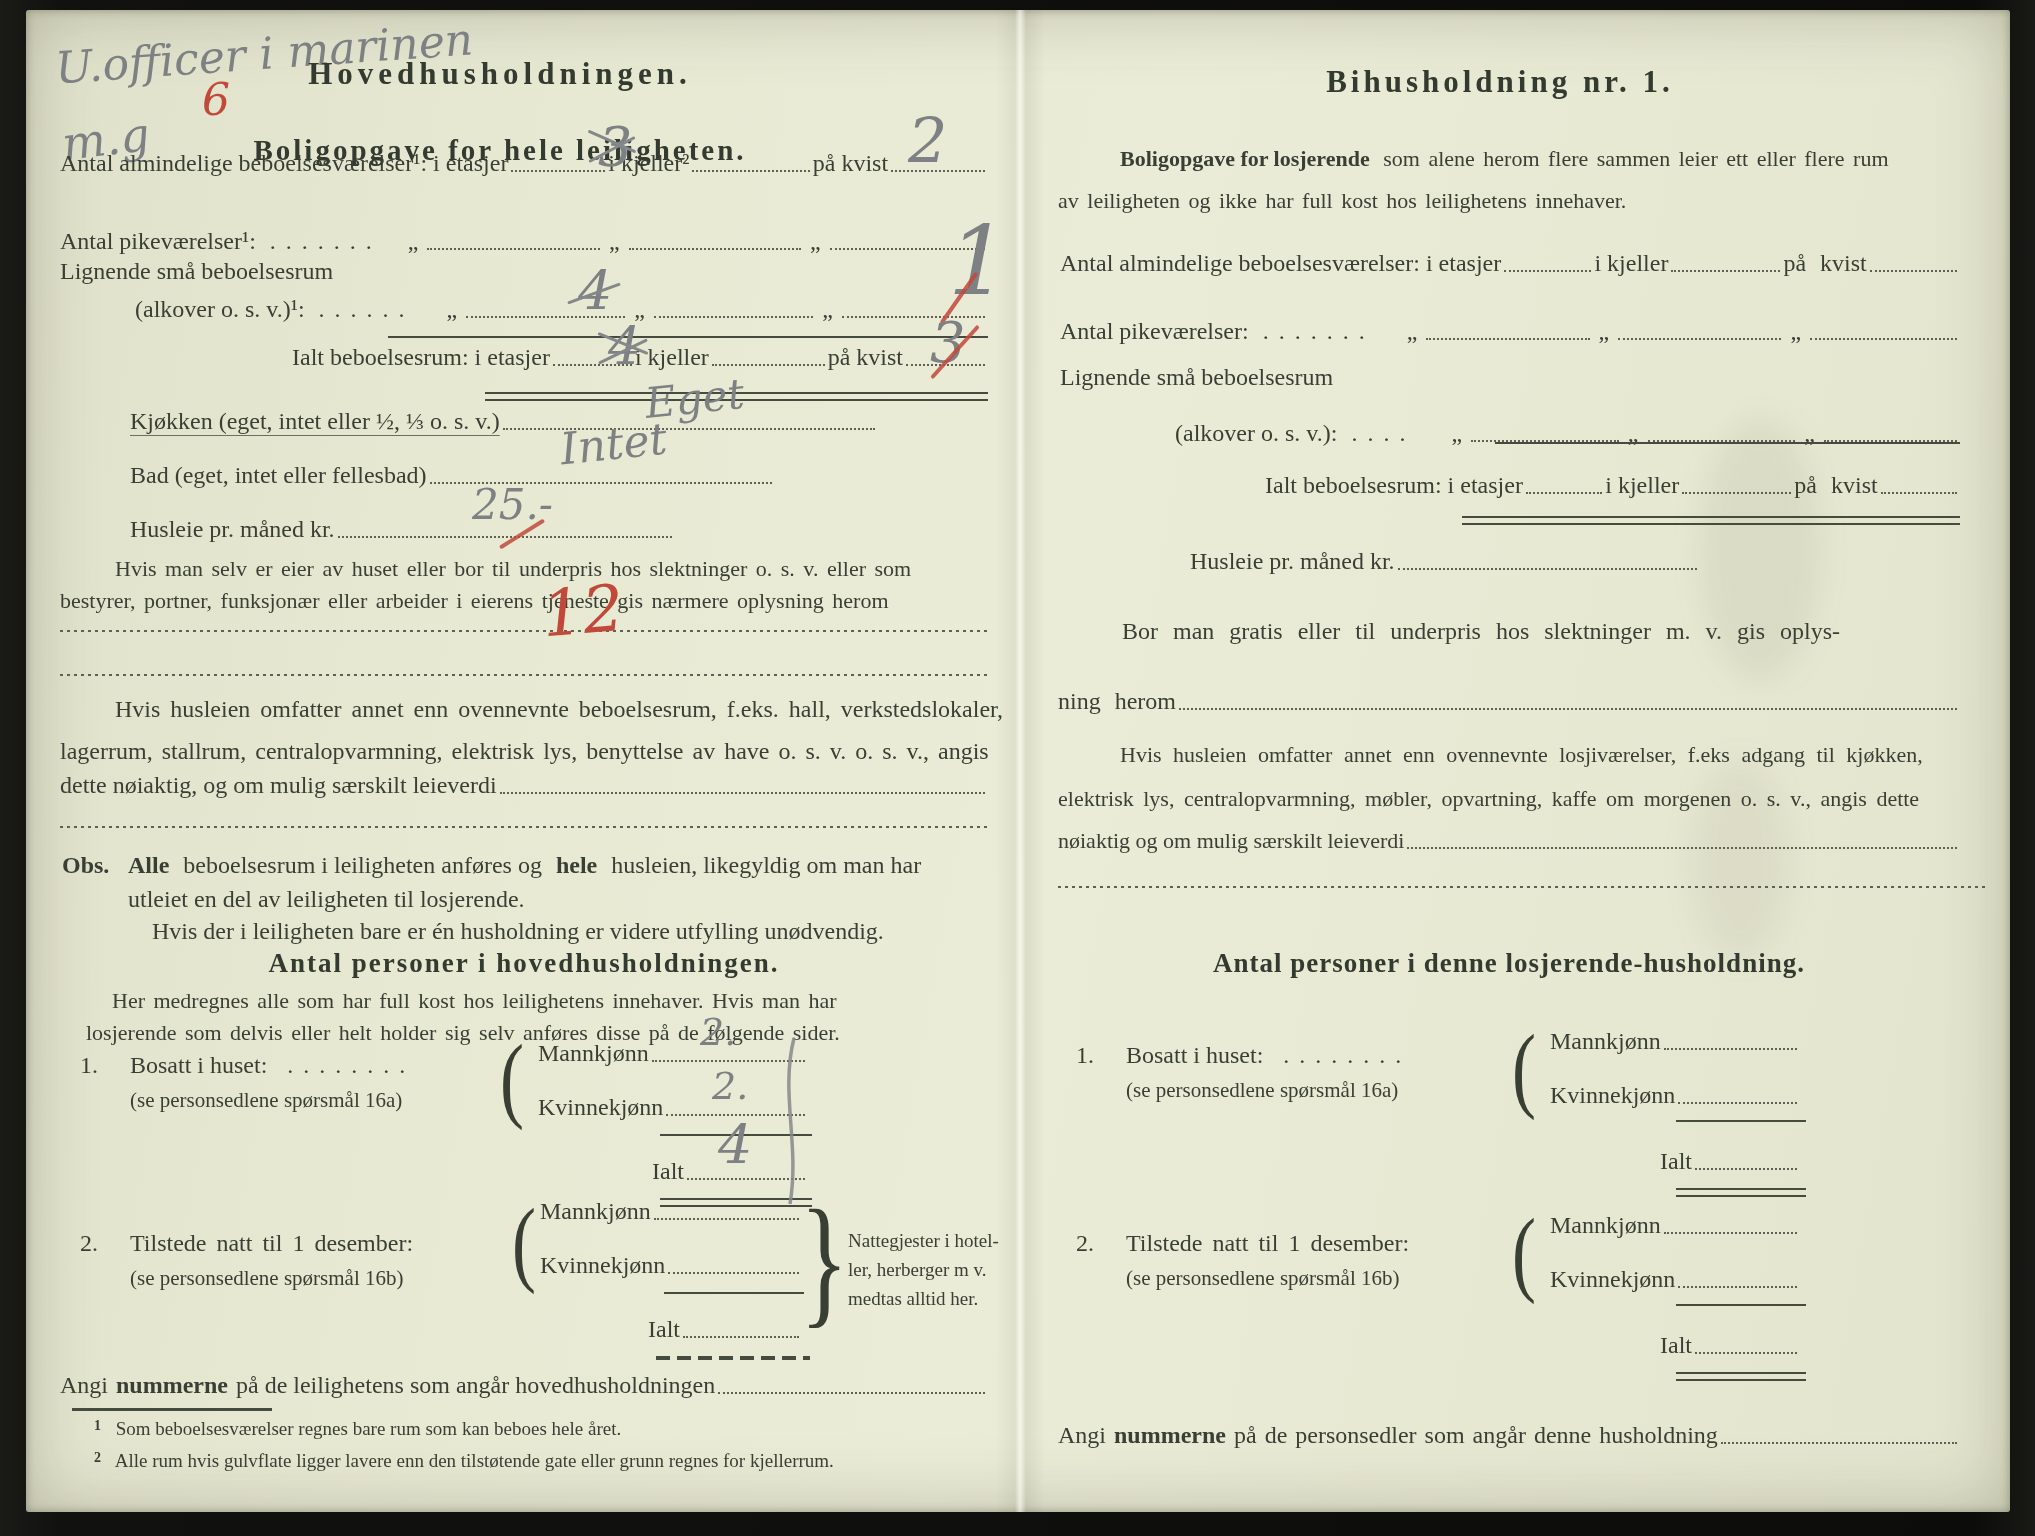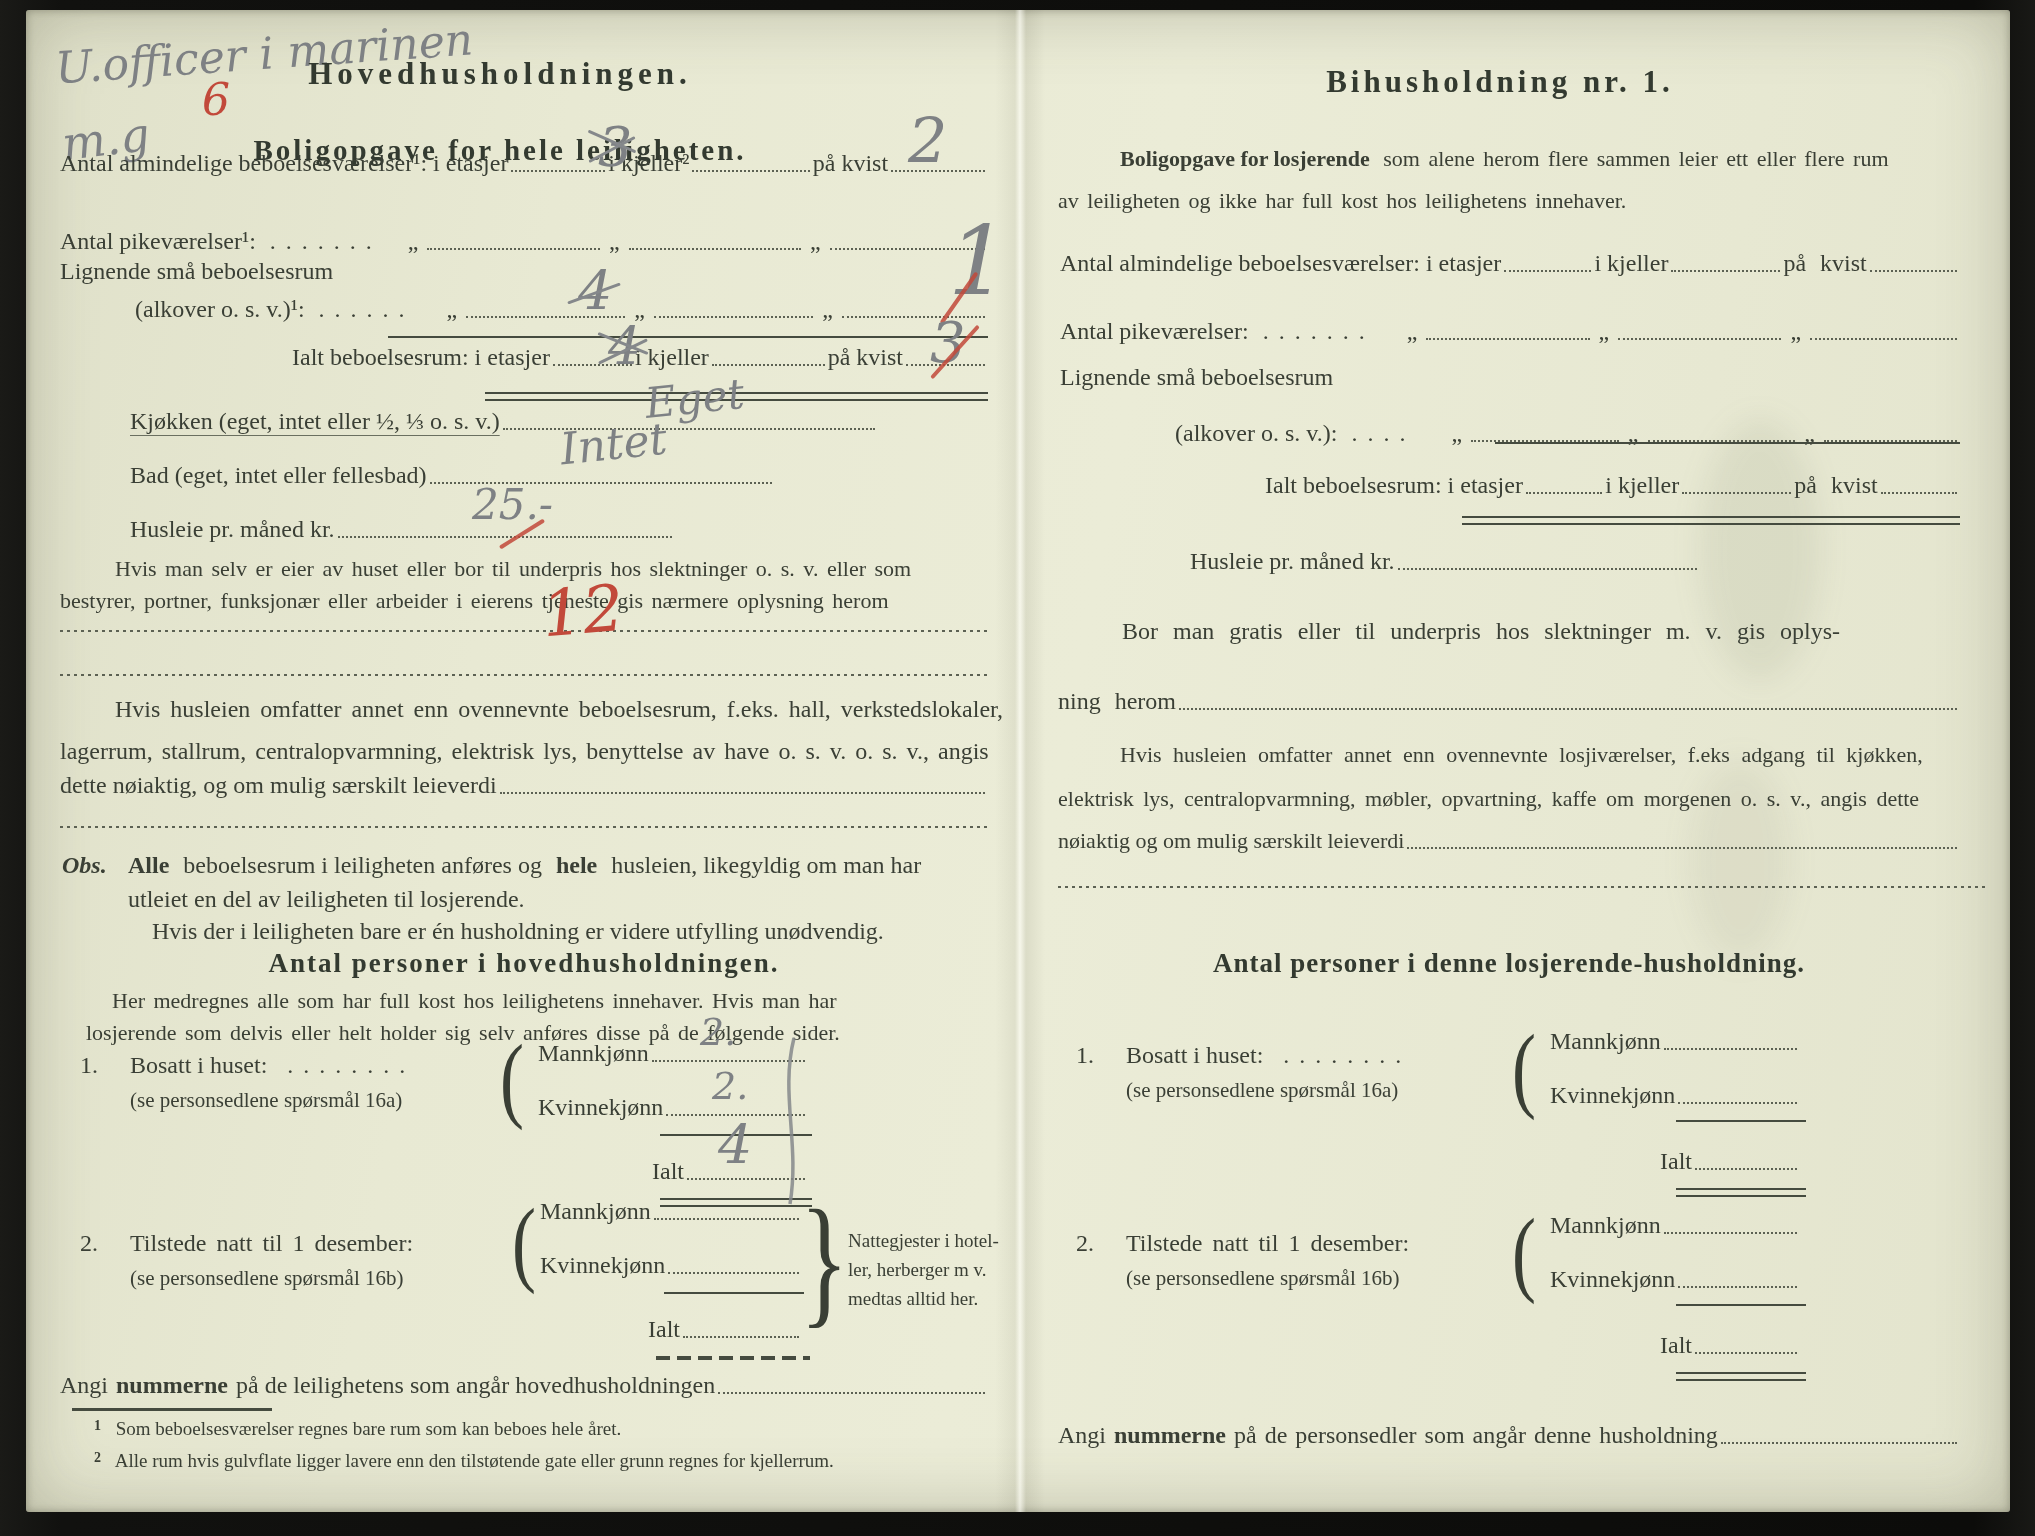--- a/index.html
+++ b/index.html
@@ -8,21 +8,21 @@
     font-family:"Liberation Serif",serif;}
   #paper{position:absolute;left:26px;top:10px;width:1984px;height:1502px;
     background:linear-gradient(100deg,#e0e1ca 0%,#e8e9d3 25%,#ebecd7 52%,#e7e8d2 78%,#e3e4cd 100%);
     box-shadow:inset 0 0 70px rgba(70,70,45,.28), inset 0 0 8px rgba(40,40,25,.35);
     border-radius:3px;}
   #fold{position:absolute;left:995px;top:10px;width:50px;height:1502px;
     background:linear-gradient(90deg,rgba(0,0,0,0) 0%,rgba(60,60,40,.07) 40%,rgba(255,255,250,.55) 50%,rgba(60,60,40,.09) 62%,rgba(0,0,0,0) 100%);}
   .smudge{position:absolute;border-radius:50%;filter:blur(14px);}
   .t{position:absolute;white-space:nowrap;color:#3a3f35;font-size:24px;}
   .b{font-weight:700;}
-  .it{font-style:italic;}
+  .it{}
   .small{font-size:22px;}
   .tiny{font-size:19px;}
   .sub{font-size:21px;}
   .ttl{font-weight:700;letter-spacing:5px;color:#333a30;}
   .ctr{text-align:center;}
   .row{position:absolute;display:flex;align-items:flex-end;color:#3a3f35;font-size:24px;}
   .row>span{white-space:nowrap;flex-shrink:0;}
   .fill{flex:1 1 auto;min-width:18px;border-bottom:2px dotted #5c6153;height:4px;margin:0 3px 5px 3px;}
   .ditto{margin:0 6px;}
   .dots{margin-left:14px;letter-spacing:2px;}

